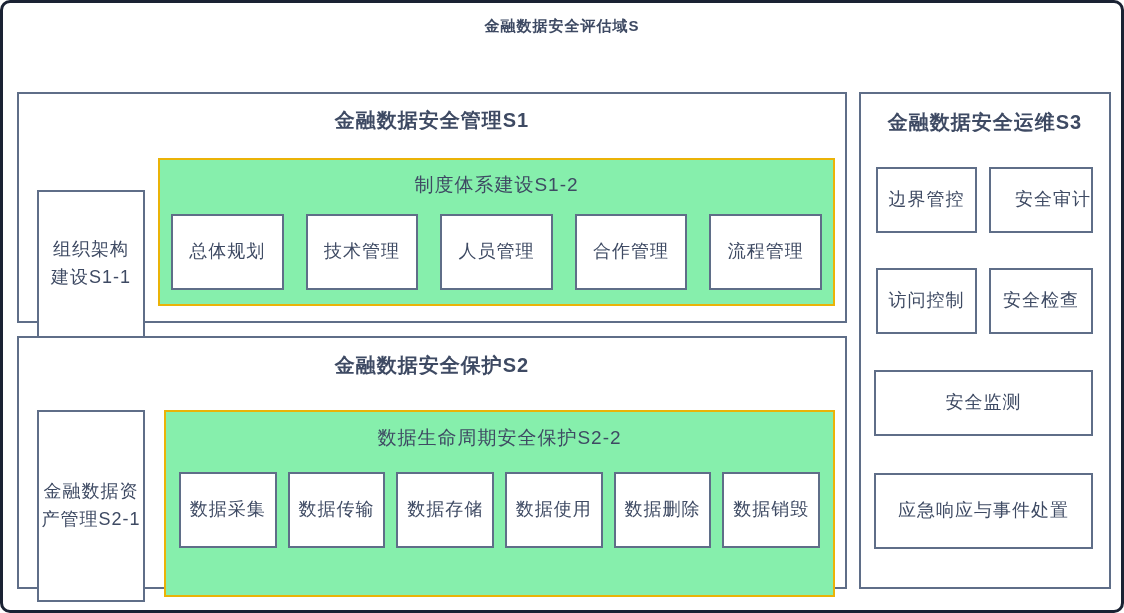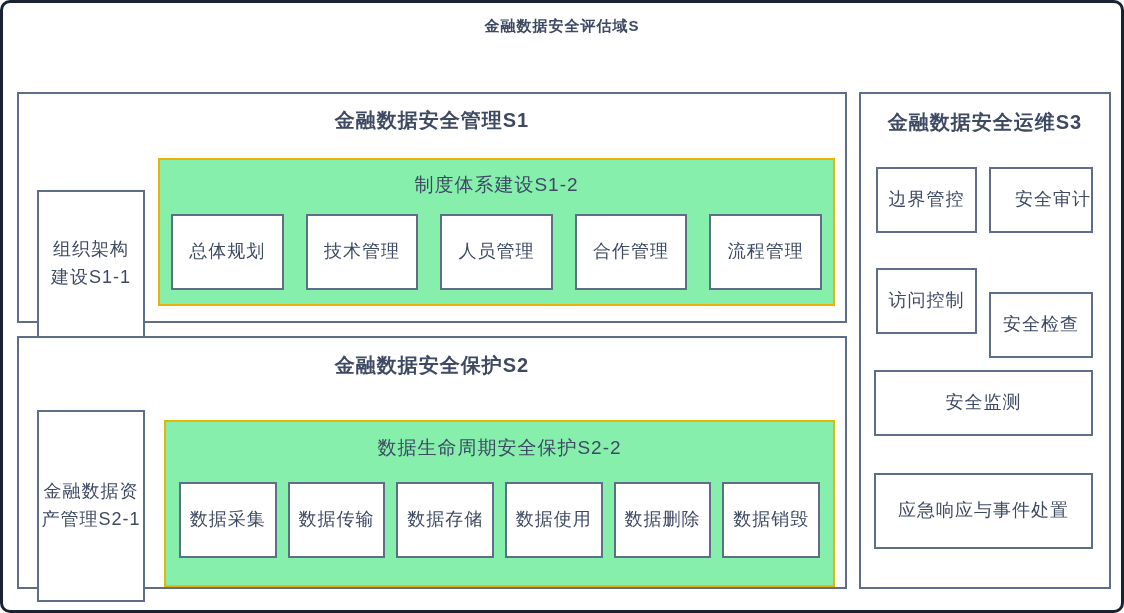--- a/index.html
+++ b/index.html
@@ -73,30 +73,30 @@
   #s1 { left: 14px; top: 89px; width: 830px; height: 231px; }
   #s1 .section-title { top: 13px; }
   #s1-side { left: 18px; top: 64px; width: 108px; height: 148px; padding: 6px; margin-top: 32px; }
   #s1-group { left: 139px; top: 64px; width: 677px; height: 148px; }
   #s1-group .group-title { top: 12px; }
   #s1-items { left: 11px; right: 11px; top: 54px; height: 76px; gap: 22px; }
   
   #s2 { left: 14px; top: 333px; width: 830px; height: 253px; }
   #s2 .section-title { top: 14px; }
   #s2-side { left: 18px; top: 72px; width: 108px; height: 192px; }
-  #s2-group { left: 145px; top: 82px; width: 671px; height: 167px; }
+  #s2-group { left: 145px; top: 72px; width: 671px; height: 187px; }
   #s2-group .group-title { top: 13px; }
   #s2-items { left: 13px; right: 13px; top: 60px; height: 76px; gap: 11px; border-radius: 32px; }
   
   #s3 { left: 856px; top: 89px; width: 252px; height: 497px; }
   #s3 .section-title { top: 15px; }
   #s3-grid-0 { left: 15px;  top: 73px;  width: 101px; height: 66px; }
   #s3-grid-1 { left: 128px; top: 73px;  width: 104px; height: 66px; padding-left: 24px; }
   #s3-grid-2 { left: 15px;  top: 174px; width: 101px; height: 66px; }
-  #s3-grid-3 { left: 128px; top: 174px; width: 104px; height: 66px; margin-top: 24px; }
+  #s3-grid-3 { left: 128px; top: 174px; width: 104px; height: 66px; }
   #s3-wide-0 { left: 13px;  top: 276px; width: 219px; height: 66px; }
   #s3-wide-1 { left: 13px;  top: 379px; width: 219px; height: 76px; }
 </style>
 </head>
 <body>
 
 <div class="frame">
 
   <div class="main-title">金融数据安全评估域S</div>
 

